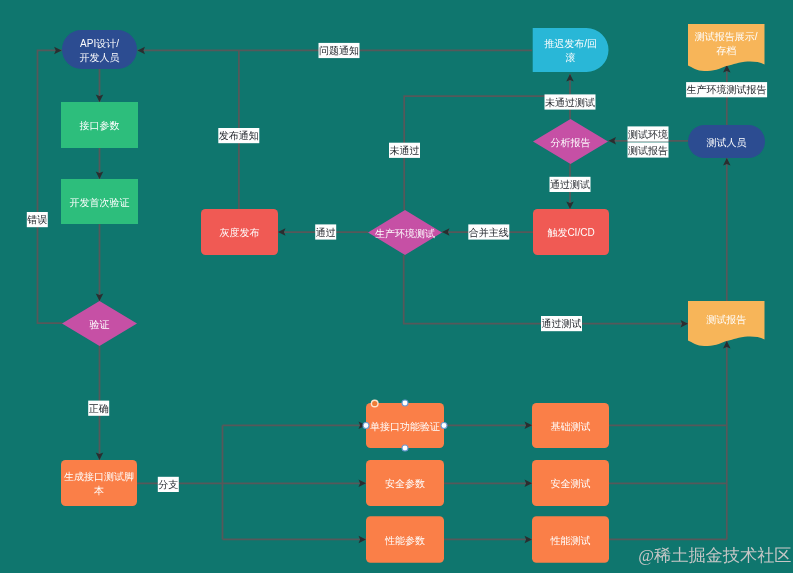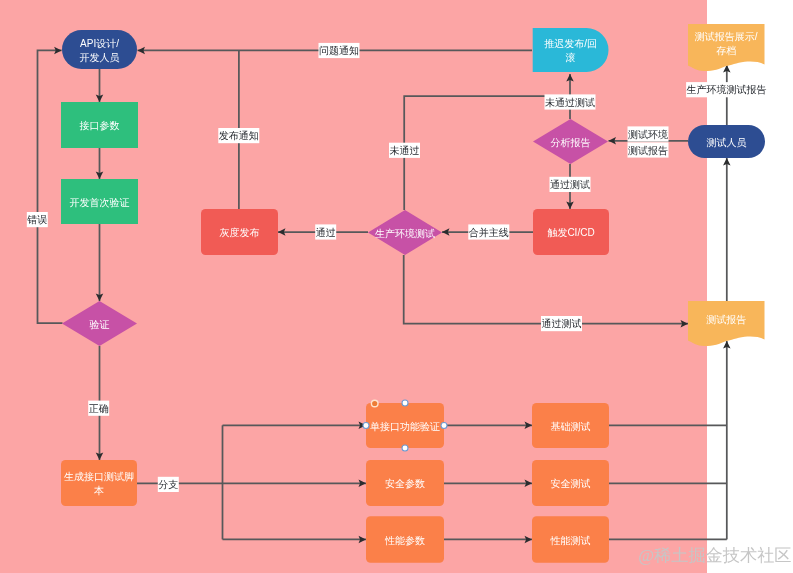--- a/index.html
+++ b/index.html
@@ -1,19 +1,19 @@
 <!DOCTYPE html>
 <html><head>
 <meta charset="utf-8">
 <title>flow</title>
 <style>
   html,body{margin:0;padding:0;}
   body{width:793px;height:573px;background:#ffffff;overflow:hidden;
        font-family:"Liberation Sans",sans-serif;}
-  #canvas{position:relative;width:707px;height:573px;background:#fca5a5;}
+  #canvas{position:relative;width:793px;height:573px;background:#0f766e;}
   svg.diagram{position:absolute;left:0;top:0;width:793px;height:573px;display:block;}
   text{font-family:"Liberation Sans",sans-serif;}
   .nlabel{font-size:10px;fill:#ffffff;text-anchor:middle;}
   .elabel{font-size:10px;fill:#1f2329;text-anchor:middle;}
   .watermark{font-size:17.2px;fill:#c6c6c6;text-anchor:start;font-family:"Liberation Serif",serif;}
 </style>
 </head>
 <body>
 
 <div id="canvas">

